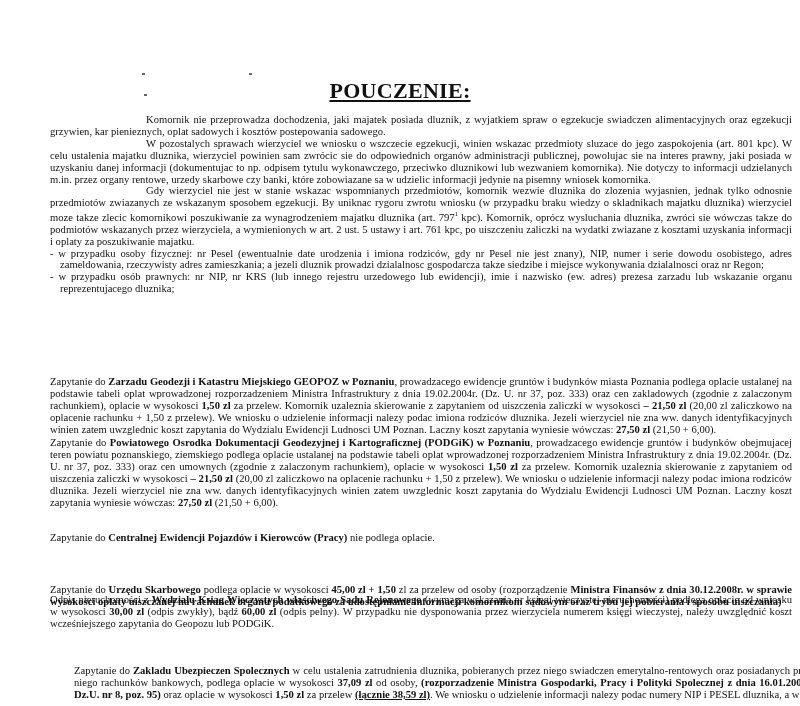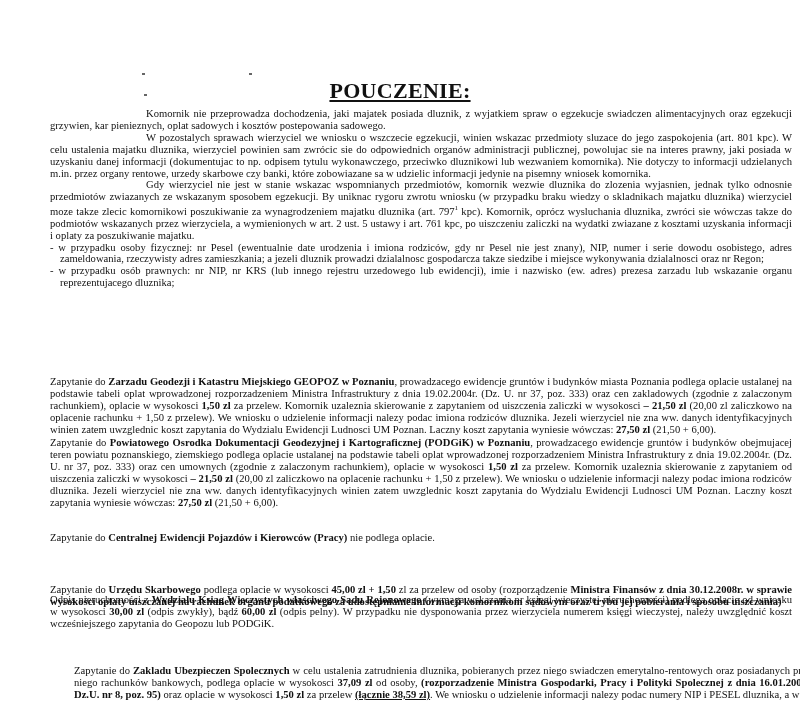--- a/index.html
+++ b/index.html
@@ -20,21 +20,21 @@
 </head>
 <body>
 
 <div class="page">
   <div class="mark" style="left:142px;top:73px;"></div>
   <div class="mark" style="left:249px;top:73px;"></div>
   <div class="mark" style="left:144px;top:94px;"></div>
 
   <div class="title">POUCZENIE:</div>
 
-  <div class="block" style="top:108px;">
+  <div class="block" style="top:114px;">
     <p class="ind">Komornik nie przeprowadza dochodzenia, jaki majatek posiada dluznik, z wyjatkiem spraw o egzekucje swiadczen alimentacyjnych oraz egzekucji grzywien, kar pienieznych, oplat sadowych i kosztów postepowania sadowego.</p>
     <p class="ind">W pozostalych sprawach wierzyciel we wniosku o wszczecie egzekucji, winien wskazac przedmioty sluzace do jego zaspokojenia (art. 801 kpc). W celu ustalenia majatku dluznika, wierzyciel powinien sam zwrócic sie do odpowiednich organów administracji publicznej, powolujac sie na interes prawny, jaki posiada w uzyskaniu danej informacji (dokumentujac to np. odpisem tytulu wykonawczego, przeciwko dluznikowi lub wezwaniem komornika). Nie dotyczy to informacji udzielanych m.in. przez organy rentowe, urzedy skarbowe czy banki, które zobowiazane sa w udzielic informacji jedynie na pisemny wniosek komornika.</p>
     <p class="ind"><span>Gdy wierzyciel nie jest w stanie wskazac wspomnianych przedmiotów, komornik wezwie dluznika do zlozenia wyjasnien, jednak tylko odnosnie przedmiotów zwiazanych ze wskazanym sposobem egzekucji. By uniknac rygoru zwrotu wniosku (w przypadku braku wiedzy o skladnikach majatku dluznika) wierzyciel moze takze zlecic komornikowi poszukiwanie za wynagrodzeniem majatku dluznika (art. 797</span><sup style="font-size:7px">1</sup> <span>kpc). Komornik, oprócz wysluchania dluznika, zwróci sie wówczas takze do podmiotów wskazanych przez wierzyciela, a wymienionych w art. 2 ust. 5 ustawy i art. 761 kpc, po uiszczeniu zaliczki na wydatki zwiazane z kosztami uzyskania informacji i oplaty za poszukiwanie majatku.</span></p>
     <p class="li">- w przypadku osoby fizycznej: nr Pesel (ewentualnie date urodzenia i imiona rodziców, gdy nr Pesel nie jest znany), NIP, numer i serie dowodu osobistego, adres zameldowania, rzeczywisty adres zamieszkania; a jezeli dluznik prowadzi dzialalnosc gospodarcza takze siedzibe i miejsce wykonywania dzialalnosci oraz nr Regon;</p>
     <p class="li">- w przypadku osób prawnych: nr NIP, nr KRS (lub innego rejestru urzedowego lub ewidencji), imie i nazwisko (ew. adres) prezesa zarzadu lub wskazanie organu reprezentujacego dluznika;</p>
   </div>
 
 
   <div class="block" style="top:376px;">
     <p><span>Zapytanie do </span><b>Zarzadu Geodezji i Katastru Miejskiego GEOPOZ w Poznaniu</b><span>, prowadzacego ewidencje gruntów i budynków miasta Poznania podlega oplacie ustalanej na podstawie tabeli oplat wprowadzonej rozporzadzeniem Ministra Infrastruktury z dnia 19.02.2004r. (Dz. U. nr 37, poz. 333) oraz cen zakladowych (zgodnie z zalaczonym rachunkiem), oplacie w wysokosci </span><b>1,50 zl</b><span> za przelew. Komornik uzaleznia skierowanie z zapytaniem od uiszczenia zaliczki w wysokosci </span><b>– 21,50 zl</b><span> (20,00 zl zaliczkowo na oplacenie rachunku + 1,50 z przelew). We wniosku o udzielenie informacji nalezy podac imiona rodziców dluznika. Jezeli wierzyciel nie zna ww. danych identyfikacyjnych winien zatem uwzglednic koszt zapytania do Wydzialu Ewidencji Ludnosci UM Poznan.  Laczny koszt zapytania wyniesie wówczas: </span><b>27,50 zl</b><span> (21,50 + 6,00).</span></p>

